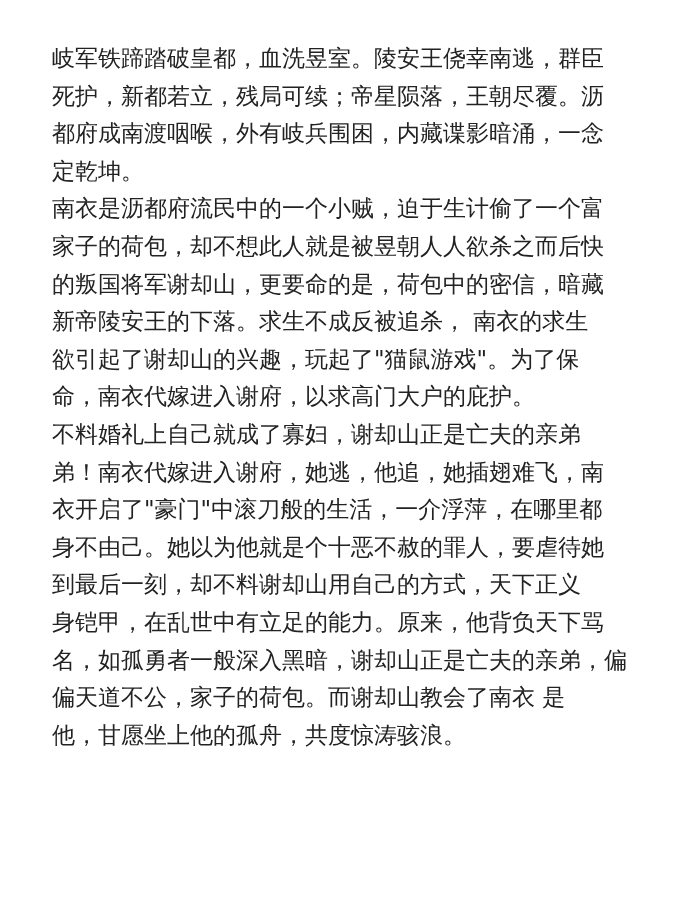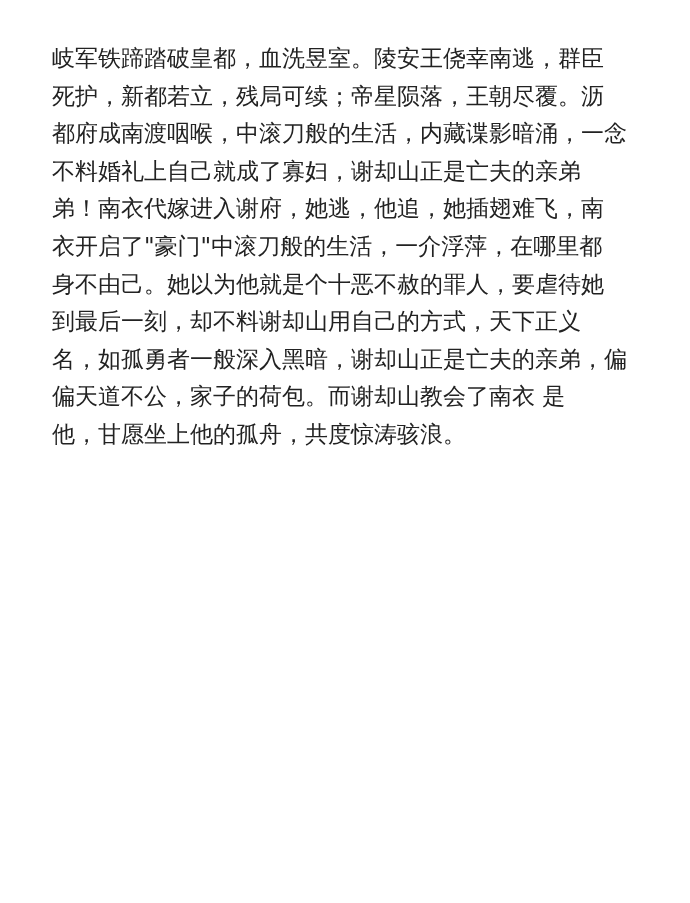--- a/index.html
+++ b/index.html
@@ -14,25 +14,35 @@
     .para { margin: 0; }
     .line { display: block; white-space: nowrap; height: 37.6px; }
   </style>
 </head>
 <body>
 
 <div class="page">
   <p class="para">
     <span class="line">岐军铁蹄踏破皇都，血洗昱室。陵安王侥幸南逃，群臣</span>
     <span class="line">死护，新都若立，残局可续；帝星陨落，王朝尽覆。沥</span>
-    <span class="line">都府成南渡咽喉，中滚刀般的生活，内藏谍影暗涌，一念</span>
+    <span class="line">都府成南渡咽喉，外有岐兵围困，内藏谍影暗涌，一念</span>
+    <span class="line">定乾坤。</span>
+  </p>
+  <p class="para">
+    <span class="line">南衣是沥都府流民中的一个小贼，迫于生计偷了一个富</span>
+    <span class="line">家子的荷包，却不想此人就是被昱朝人人欲杀之而后快</span>
+    <span class="line">的叛国将军谢却山，更要命的是，荷包中的密信，暗藏</span>
+    <span class="line">新帝陵安王的下落。求生不成反被追杀， 南衣的求生</span>
+    <span class="line">欲引起了谢却山的兴趣，玩起了"猫鼠游戏"。为了保</span>
+    <span class="line">命，南衣代嫁进入谢府，以求高门大户的庇护。</span>
   </p>
   <p class="para">
     <span class="line">不料婚礼上自己就成了寡妇，谢却山正是亡夫的亲弟</span>
     <span class="line">弟！南衣代嫁进入谢府，她逃，他追，她插翅难飞，南</span>
     <span class="line">衣开启了"豪门"中滚刀般的生活，一介浮萍，在哪里都</span>
     <span class="line">身不由己。她以为他就是个十恶不赦的罪人，要虐待她</span>
     <span class="line">到最后一刻，却不料谢却山用自己的方式，天下正义</span>
+    <span class="line">身铠甲，在乱世中有立足的能力。原来，他背负天下骂</span>
     <span class="line">名，如孤勇者一般深入黑暗，谢却山正是亡夫的亲弟，偏</span>
     <span class="line">偏天道不公，家子的荷包。而谢却山教会了南衣 是</span>
     <span class="line">他，甘愿坐上他的孤舟，共度惊涛骇浪。</span>
   </p>
 </div>
 
 </body></html>

